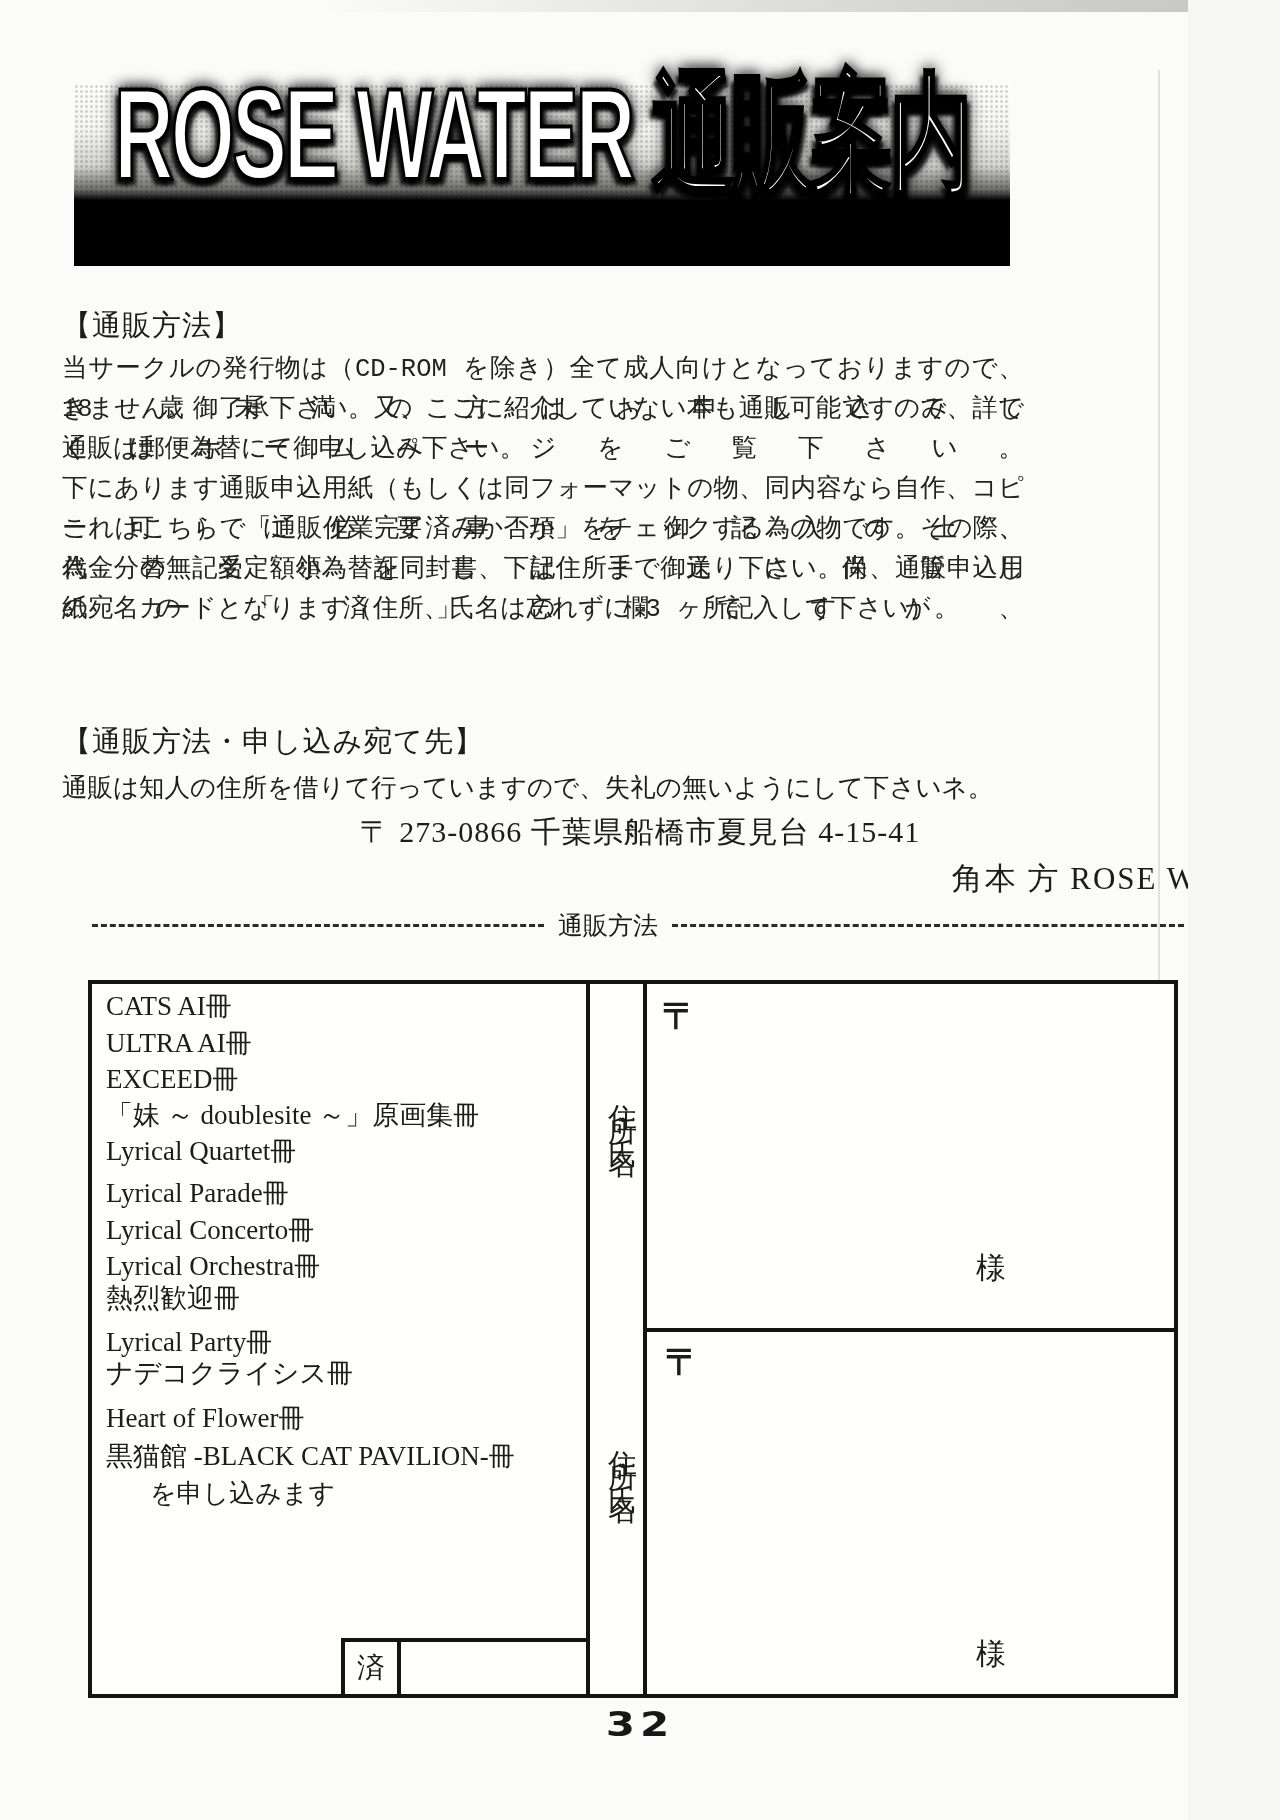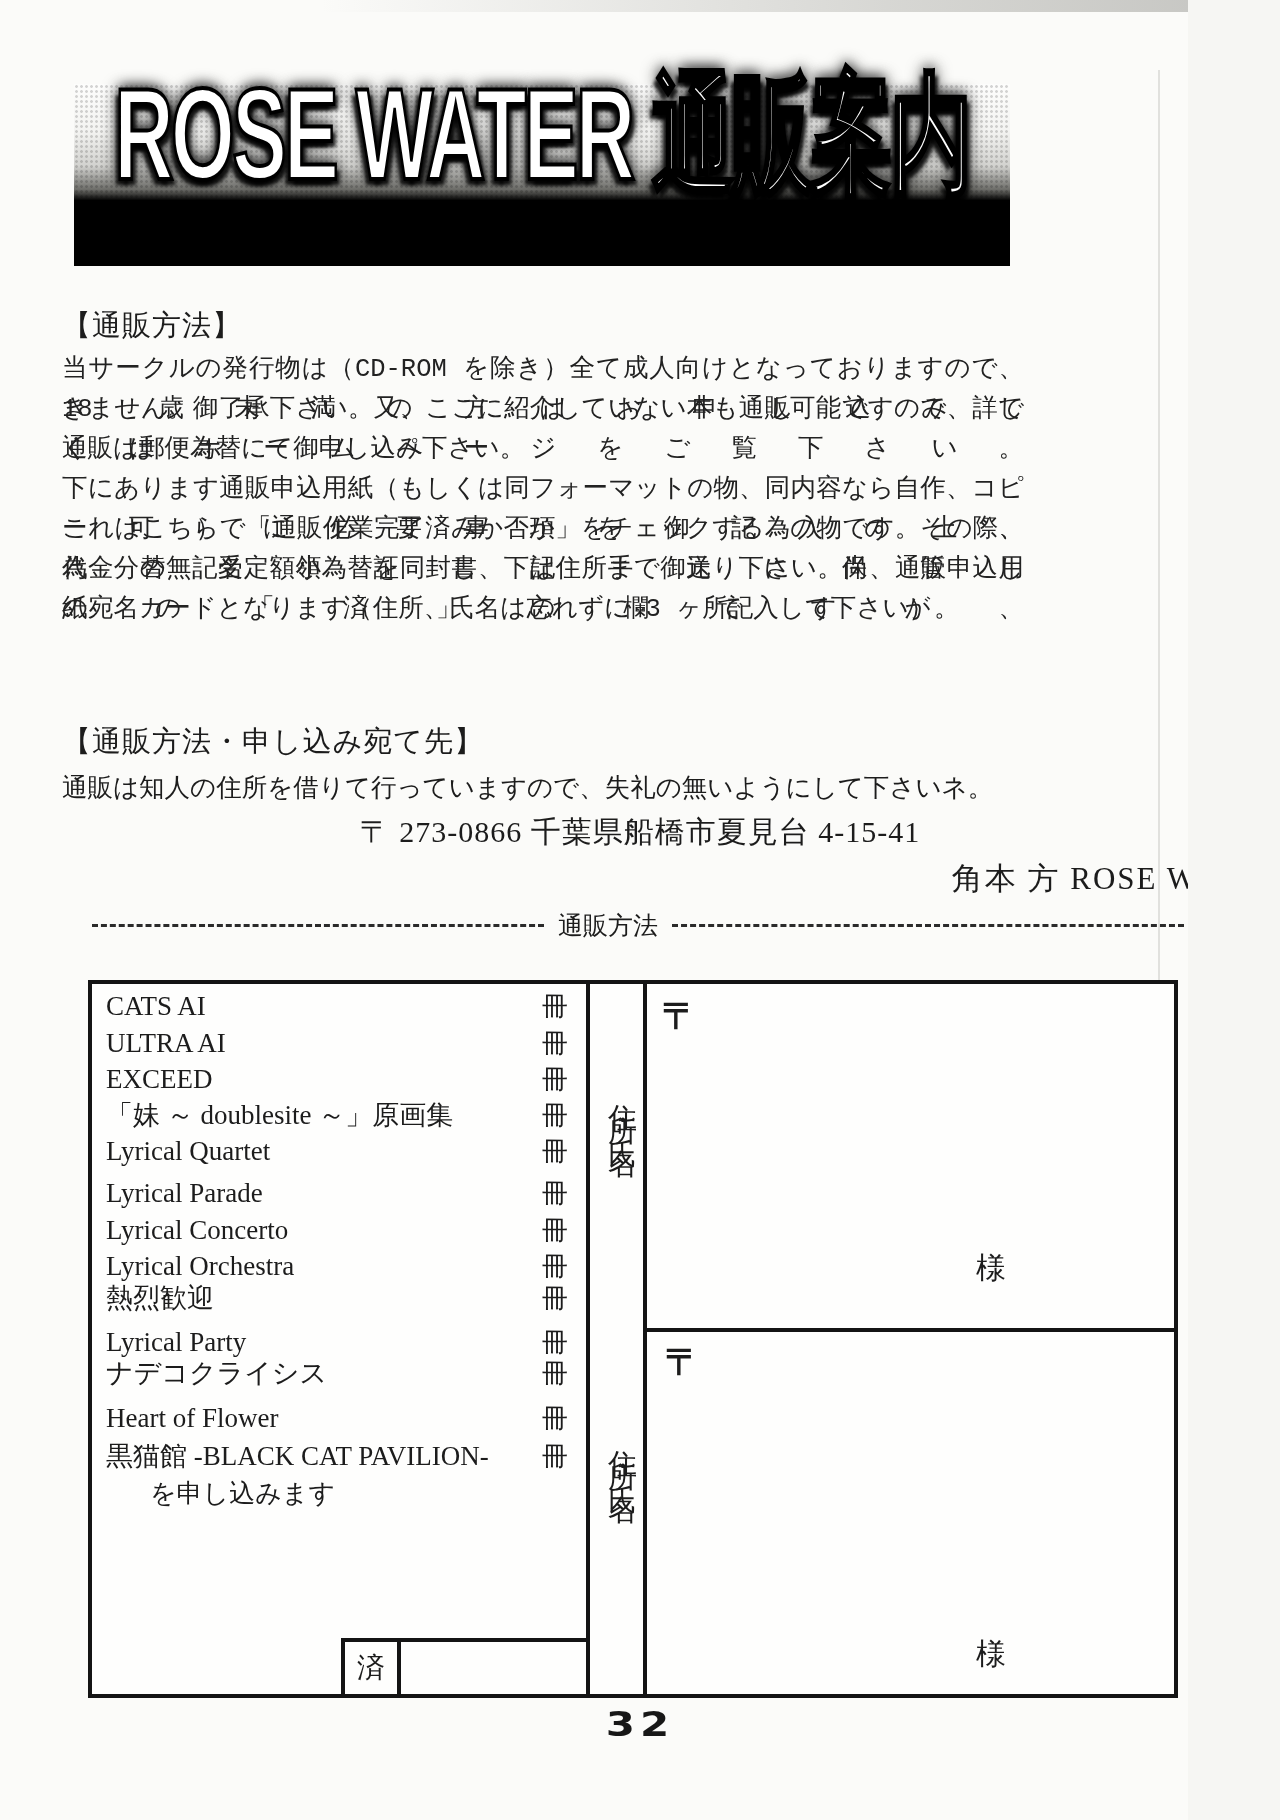--- a/index.html
+++ b/index.html
@@ -40,21 +40,21 @@
   .cut-label{padding:0 14px;font-size:25px;line-height:25px;}
 
   
   .form-box{position:absolute;left:88px;top:980px;width:1090px;height:718px;
     border:4px solid #141414;background:#fefefd;box-sizing:border-box;}
   .v1{position:absolute;left:494px;top:0;height:100%;width:4px;background:#141414;}
   .v2{position:absolute;left:551px;top:0;height:100%;width:4px;background:#141414;}
   .hdiv{position:absolute;left:555px;right:0;top:344px;height:4px;background:#141414;}
 
   .item-row{position:absolute;left:14px;width:462px;height:34px;display:flex;
-    justify-content:space-between;align-items:center;font-size:27px;}
+    justify-content:flex-start;align-items:center;font-size:27px;}
   .item-title{white-space:nowrap;}
   .item-unit{font-size:26px;}
   .apply-line{position:absolute;left:58px;top:492px;font-size:26px;}
 
   .vlabel{position:absolute;left:498px;width:53px;display:flex;justify-content:center;
     writing-mode:vertical-rl;text-orientation:upright;font-size:29px;letter-spacing:11px;}
   .vlabel.g1{top:98px;}
   .vlabel.g2{top:444px;}
 
   .postal{position:absolute;font-size:36px;font-weight:bold;}

